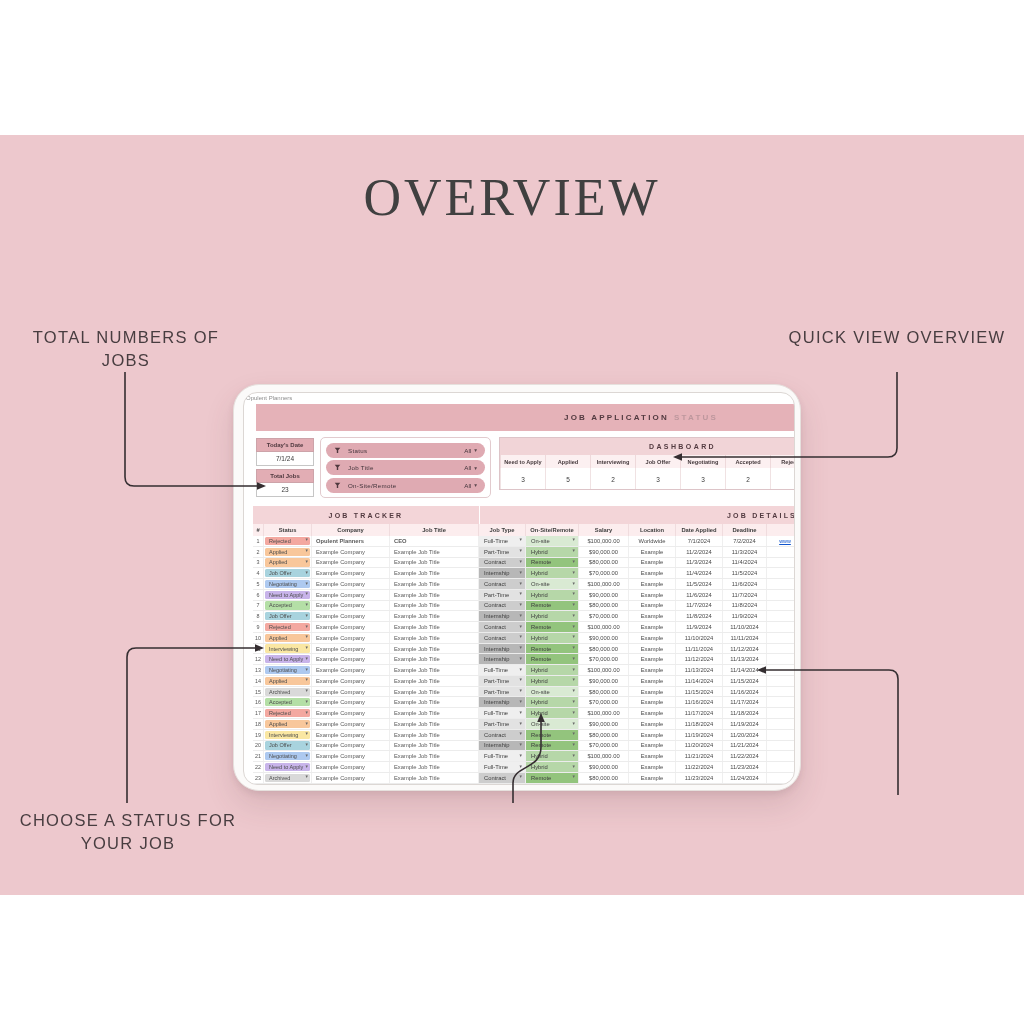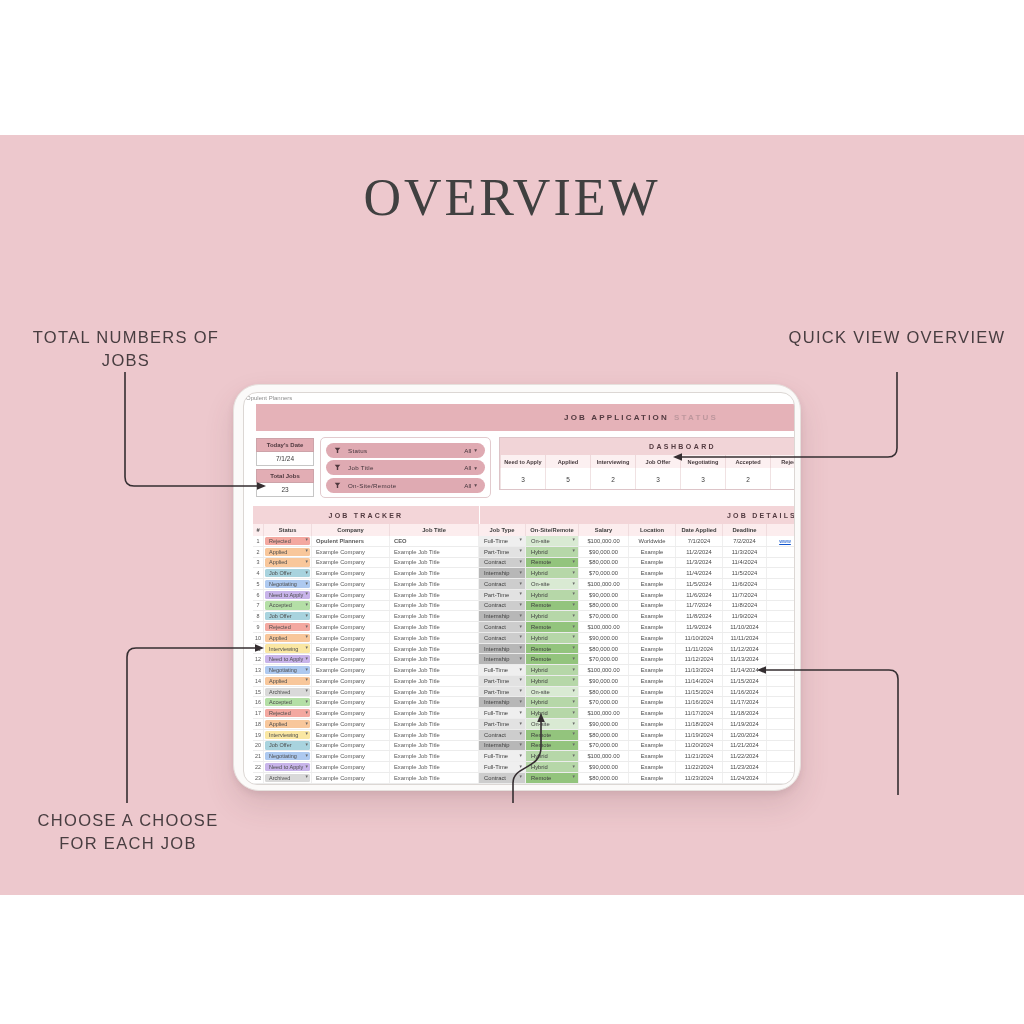--- a/index.html
+++ b/index.html
@@ -95,21 +95,21 @@
 </head>
 <body>
 
 <div class="canvas">
   <div class="pink-band"></div>
 
   <div class="page-title">OVERVIEW</div>
 
   <div class="ann ann-total">TOTAL NUMBERS OF JOBS</div>
   <div class="ann ann-quick">QUICK VIEW OVERVIEW</div>
-  <div class="ann ann-status">CHOOSE A CHOOSE FOR EACH JOB</div>
+  <div class="ann ann-status">CHOOSE A STATUS FOR YOUR JOB</div>
 
   <div class="tablet">
     <div class="screen">
 
       <div class="win-label">Opulent Planners</div>
 
       <div class="banner">
         <div class="banner-text">
           <span class="banner-bold">JOB APPLICATION</span>
           <span class="banner-light">STATUS</span>

